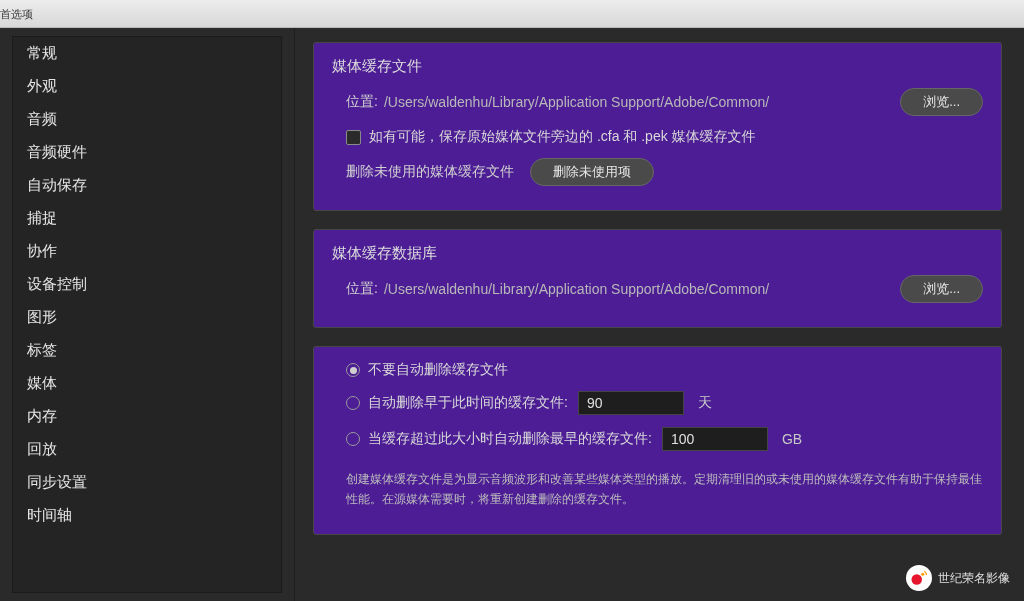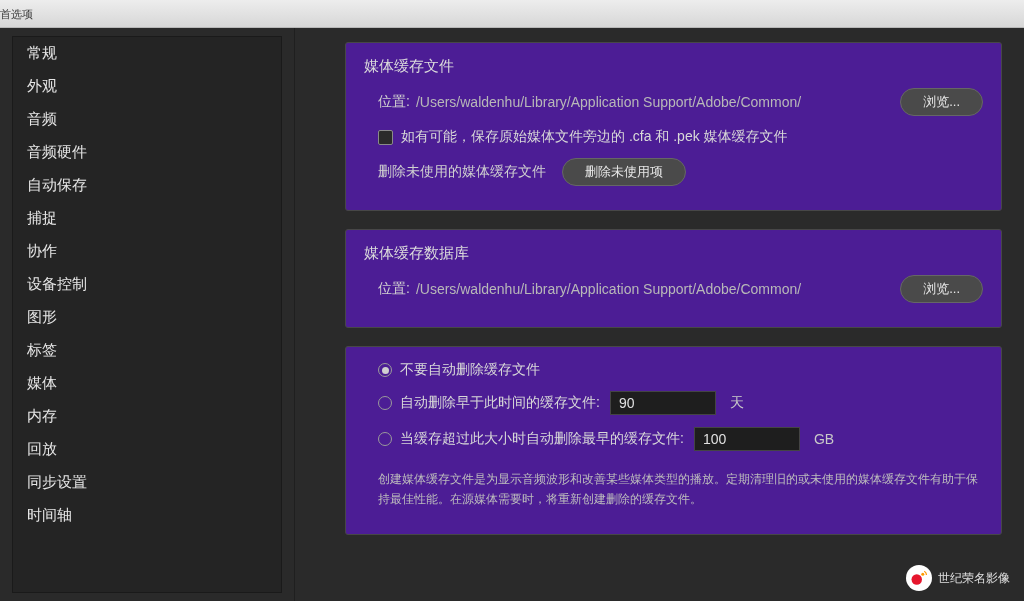--- a/index.html
+++ b/index.html
@@ -9,21 +9,21 @@
   .titlebar {
     height: 28px;
     background: linear-gradient(#ededed, #d7d7d7);
     color: #333;
     text-align: left;
     line-height: 28px;
     font-size: 11px;
     border-bottom: 1px solid #b8b8b8;
   }
 
-  .container { display: flex; height: calc(601px - 28px); background: #2a2a2a; gap: 32px; }
+  .container { display: flex; height: calc(601px - 28px); background: #2a2a2a; }
 
   .sidebar {
     width: 295px;
     background: #2a2a2a;
     padding: 8px 12px;
     border-right: 1px solid #1f1f1f;
   }
   .sidebar-list {
     background: #242424;
     border: 1px solid #1a1a1a;

